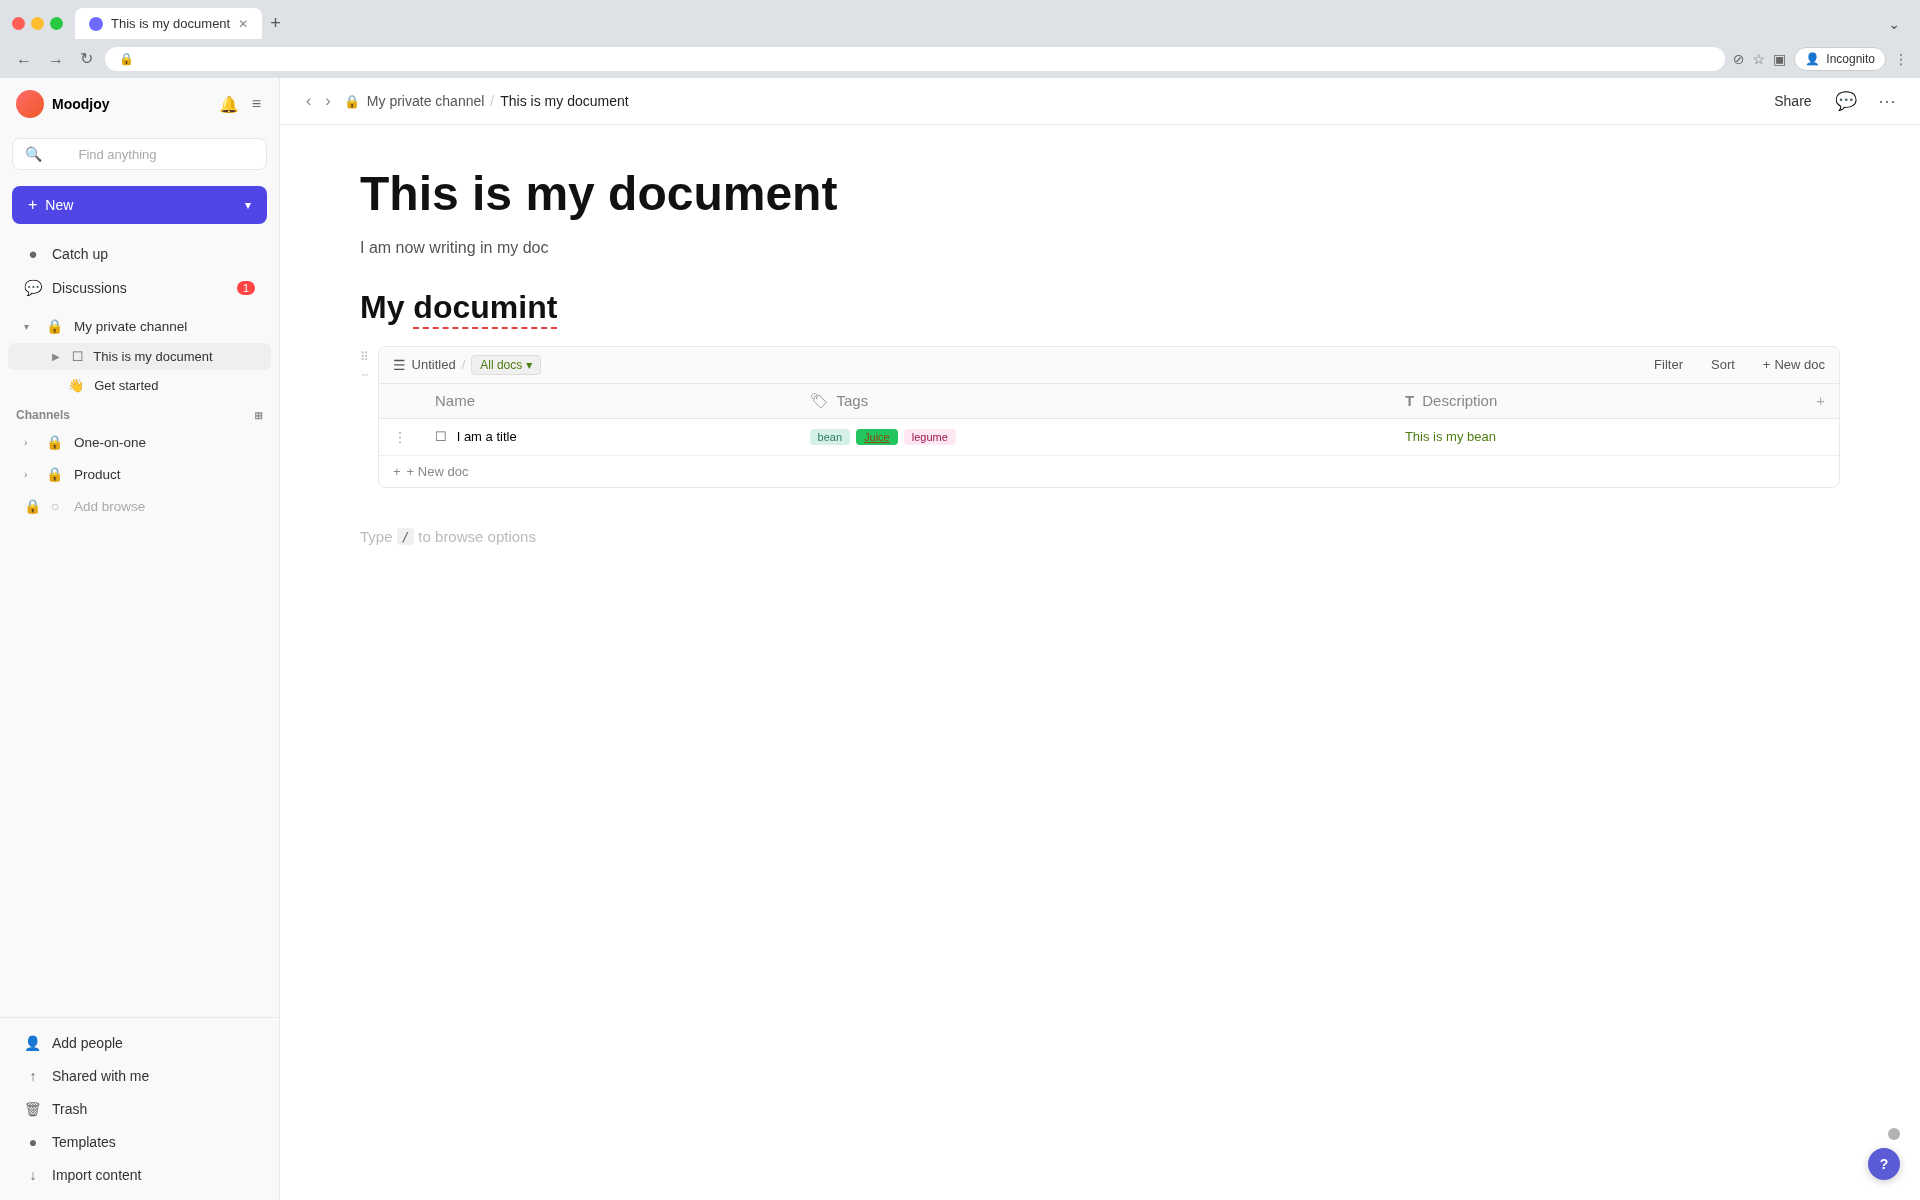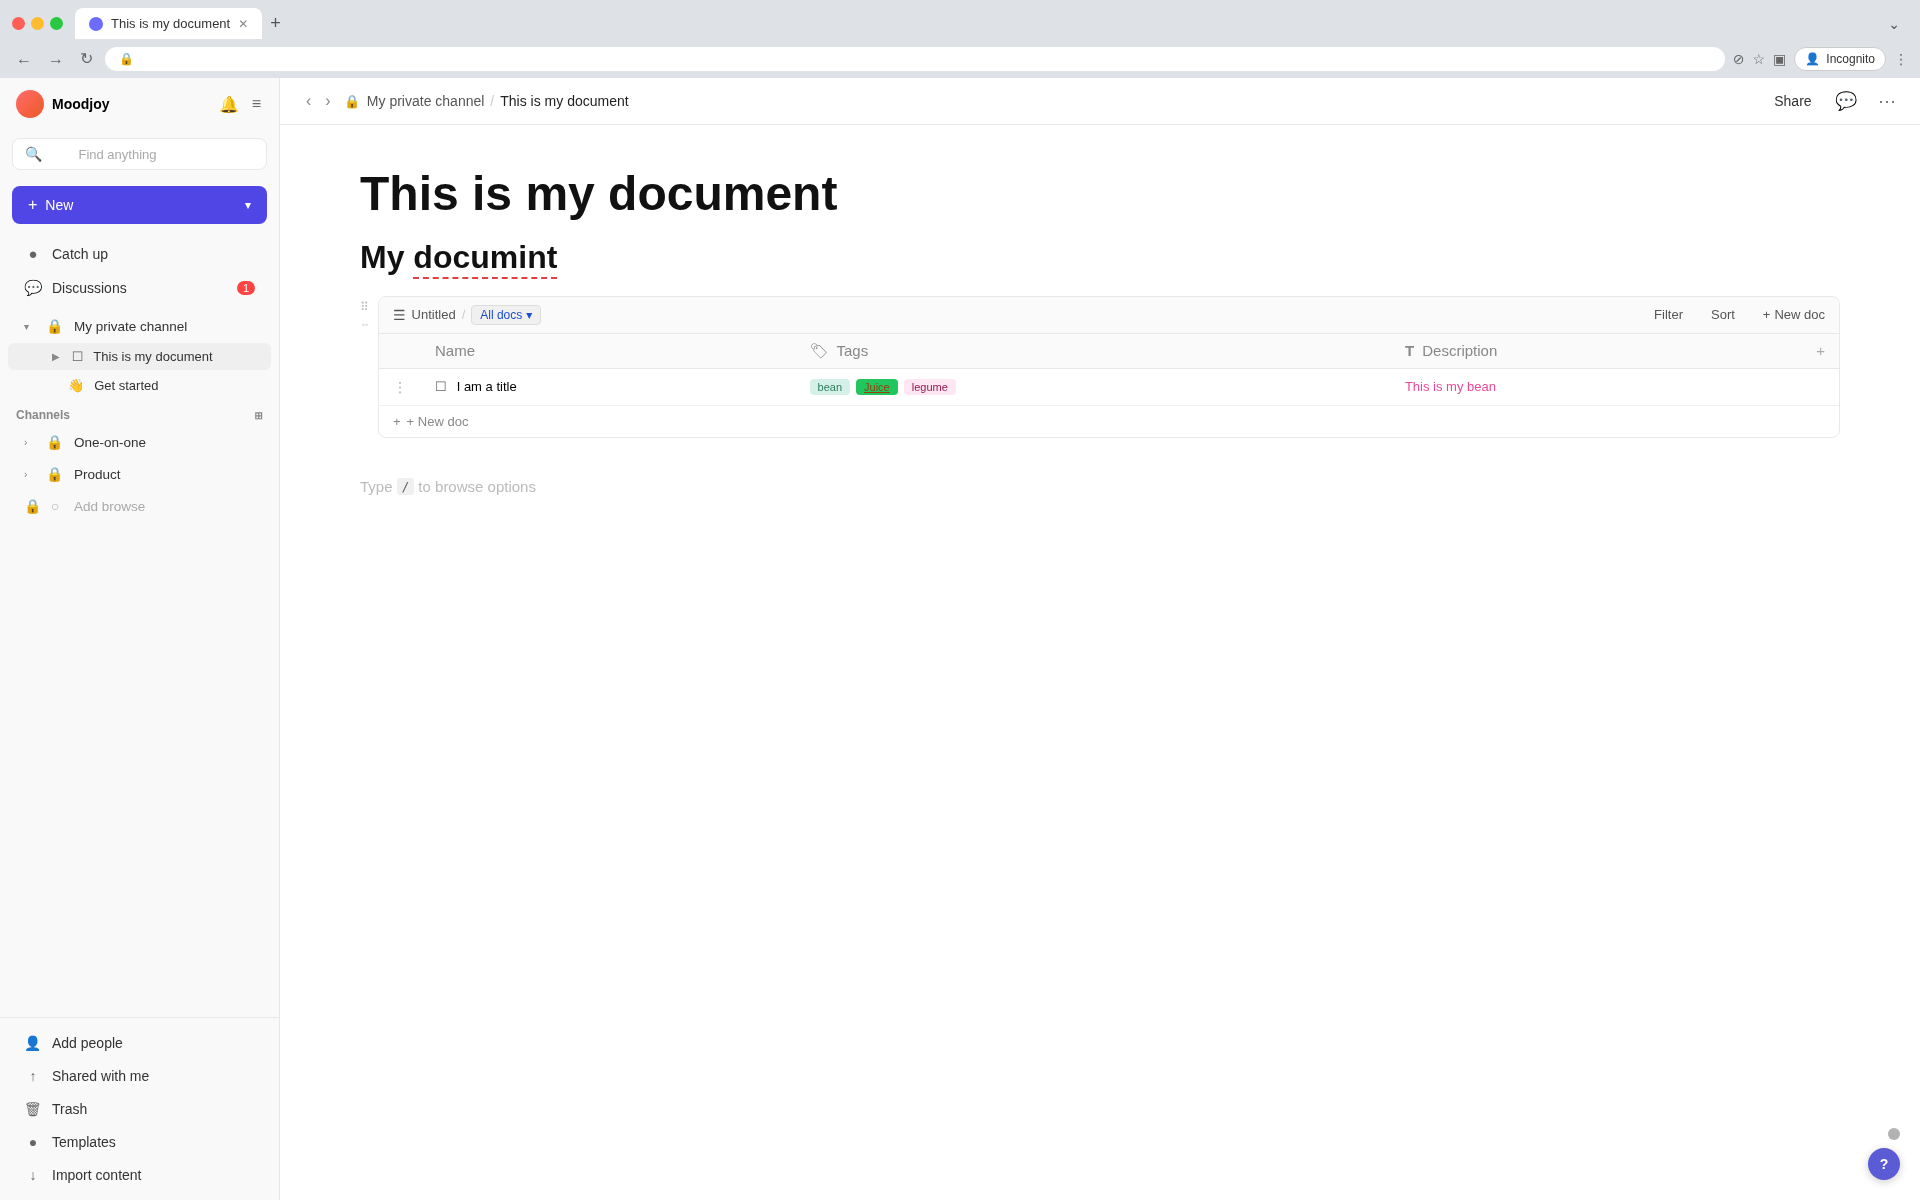--- a/index.html
+++ b/index.html
@@ -83,38 +83,38 @@
     .doc-heading { font-size: 32px; font-weight: 700; color: #111; margin-bottom: 20px; display: inline-block; }
     .underline-red { border-bottom: 2px dashed #e53e3e; padding-bottom: 2px; }
 
     
     .db-container { border: 1px solid #e8e8e8; border-radius: 8px; overflow: hidden; margin-bottom: 24px; }
     .db-toolbar { display: flex; align-items: center; padding: 8px 14px; border-bottom: 1px solid #e8e8e8; gap: 8px; background: #fafafa; }
     .db-toolbar-left { display: flex; align-items: center; gap: 6px; flex: 1; font-size: 13px; color: #555; }
     .db-icon { font-size: 14px; }
     .db-title { font-size: 13px; font-weight: 500; }
     .db-sep { color: #ccc; }
-    .db-view-btn { font-size: 12px; color: #1d4ed8; background: #f0f0f0; border: 1px solid #ddd; border-radius: 4px; padding: 2px 8px; cursor: pointer; display: flex; align-items: center; gap: 4px; }
+    .db-view-btn { font-size: 12px; color: #4d7c0f; background: #f0f0f0; border: 1px solid #ddd; border-radius: 4px; padding: 2px 8px; cursor: pointer; display: flex; align-items: center; gap: 4px; }
     .db-toolbar-right { display: flex; align-items: center; gap: 28px; font-size: 13px; }
     .db-action { color: #555; cursor: pointer; font-weight: 400; }
     .db-new-doc-btn { display: flex; align-items: center; gap: 4px; color: #555; cursor: pointer; font-size: 13px; }
 
     .db-table { width: 100%; border-collapse: collapse; }
     .db-table th { text-align: left; padding: 8px 14px; font-size: 15px; font-weight: 500; color: #888; border-bottom: 1px solid #e8e8e8; background: #fafafa; }
     .db-table td { padding: 10px 14px; font-size: 13px; border-bottom: 1px solid #f0f0f0; vertical-align: middle; }
     .db-table tr:last-child td { border-bottom: none; }
     .row-menu { color: #aaa; cursor: pointer; font-size: 14px; }
     .row-doc-icon { font-size: 13px; color: #666; margin-right: 4px; }
     .row-name { display: flex; align-items: center; gap: 6px; }
     .tags-cell { display: flex; gap: 6px; align-items: center; flex-wrap: wrap; }
     .tag { font-size: 11px; padding: 2px 8px; border-radius: 4px; font-weight: 500; }
     .tag-bean { background: #d4f0e8; color: #2e7d5e; }
     .tag-juice { background: #22c55e; color: #92400e; text-decoration: underline; }
     .tag-legume { background: #fce7f3; color: #9d174d; }
-    .desc-cell { font-size: 13px; color: #ec4899; }
+    .desc-cell { font-size: 13px; color: #4d7c0f; }
     .col-add { color: #aaa; cursor: pointer; }
     .add-row-btn { display: flex; align-items: center; gap: 6px; padding: 8px 14px; font-size: 13px; color: #888; cursor: pointer; border-top: 1px solid #f0f0f0; }
 
     .type-hint { font-size: 15px; color: #bbb; margin-top: 16px; display: flex; align-items: center; gap: 4px; }
     .type-hint-slash { background: #f0f0f0; border-radius: 3px; padding: 1px 5px; font-size: 13px; color: #666; font-family: monospace; }
 
     
     .float-help { position: fixed; bottom: 20px; right: 20px; width: 32px; height: 32px; border-radius: 50%; background: #5b5bd6; display: flex; align-items: center; justify-content: center; color: #fff; font-size: 14px; font-weight: bold; cursor: pointer; box-shadow: 0 2px 8px rgba(0,0,0,0.2); }
     .float-indicator { position: fixed; bottom: 60px; right: 20px; width: 12px; height: 12px; border-radius: 50%; background: #666; opacity: 0.5; cursor: pointer; }
   </style>
@@ -271,20 +271,21 @@
       </div>
       <div class="topbar-actions">
         <button class="share-btn">Share</button>
         <button class="topbar-icon">💬</button>
         <button class="topbar-icon">···</button>
       </div>
     </div>
 
     <div class="content">
       <h1 class="doc-title">This is my document</h1>
+      <p class="doc-subtitle">I am now writing in my doc</p>
 
       <h2 class="doc-heading">
         <span>My </span><span class="underline-red">documint</span>
       </h2>
 
       
       <div style="position:relative; margin-bottom:16px;">
         <div style="display:flex; gap:8px; align-items:flex-start; margin-bottom:8px;">
           <div style="display:flex; flex-direction:column; gap:4px; padding-top:4px; color:#bbb; cursor:grab;">
             <span style="font-size:12px;">⠿</span>

